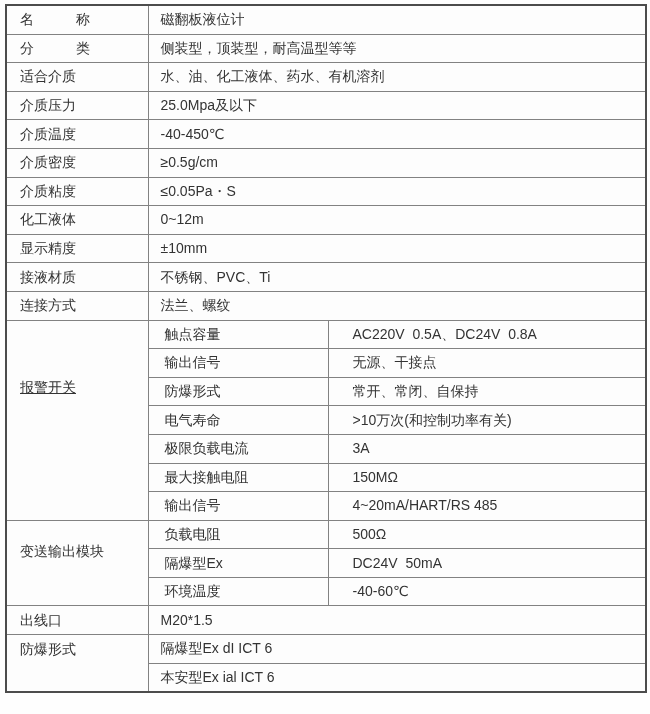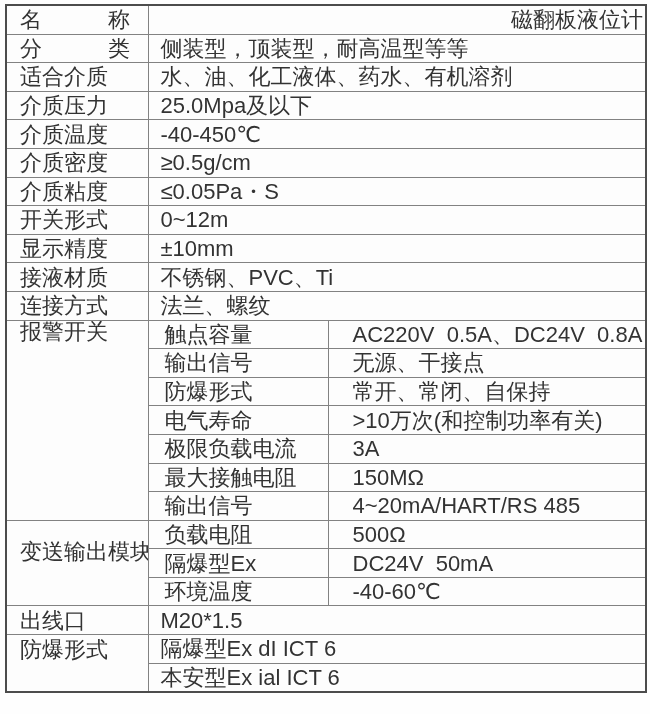--- a/index.html
+++ b/index.html
@@ -25,38 +25,40 @@
     border-collapse: collapse;
     border: 2px solid #4c4c4c;
     background: #fdfdfd;
   }
   col.c1 { width: 142px; }
   col.c2 { width: 180px; }
   col.c3 { width: 318px; }
   td {
     border: 1px solid #828282;
     height: 27.6px;
-    font-size: 22px;
+    font-size: 14px;
     line-height: 21px;
     vertical-align: middle;
     padding: 0 2px 0 15px;
     white-space: pre;
     overflow: hidden;
     color: #333333;
   }
   td.label { padding-left: 13px; }
   td.sublabel { padding-left: 16px; }
   td.value { padding-left: 12px; }
   td.subvalue { padding-left: 24px; }
   td.center {
-    text-align: right;
-    padding-left: 2px;
+    text-align: left;
+    padding-left: 12px;
   }
   td.group-alarm {
     vertical-align: top;
+    padding-top: 56px;
+    text-decoration: underline;
   }
   td.group-trans {
     vertical-align: top;
     padding-top: 20px;
   }
   td.group-expl {
     vertical-align: top;
     padding-top: 4px;
   }
 </style>
@@ -94,21 +96,21 @@
     </tr>
     <tr>
       <td class="label">介质密度</td>
       <td class="value" colspan="2">≥0.5g/cm</td>
     </tr>
     <tr>
       <td class="label">介质粘度</td>
       <td class="value" colspan="2">≤0.05Pa・S</td>
     </tr>
     <tr>
-      <td class="label">开关形式</td>
+      <td class="label">化工液体</td>
       <td class="value" colspan="2">0~12m</td>
     </tr>
     <tr>
       <td class="label">显示精度</td>
       <td class="value" colspan="2">±10mm</td>
     </tr>
     <tr>
       <td class="label">接液材质</td>
       <td class="value" colspan="2">不锈钢、PVC、Ti</td>
     </tr>

